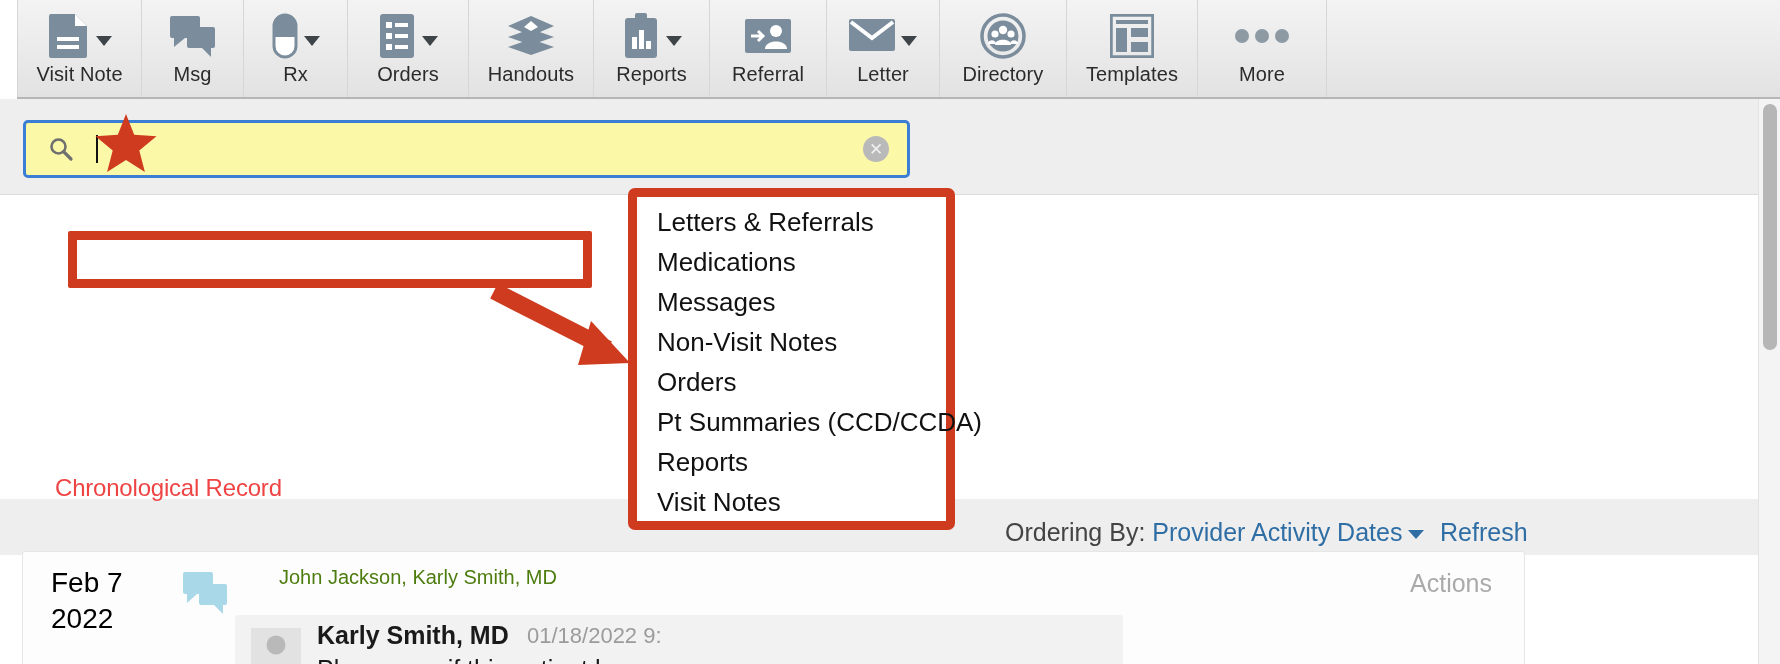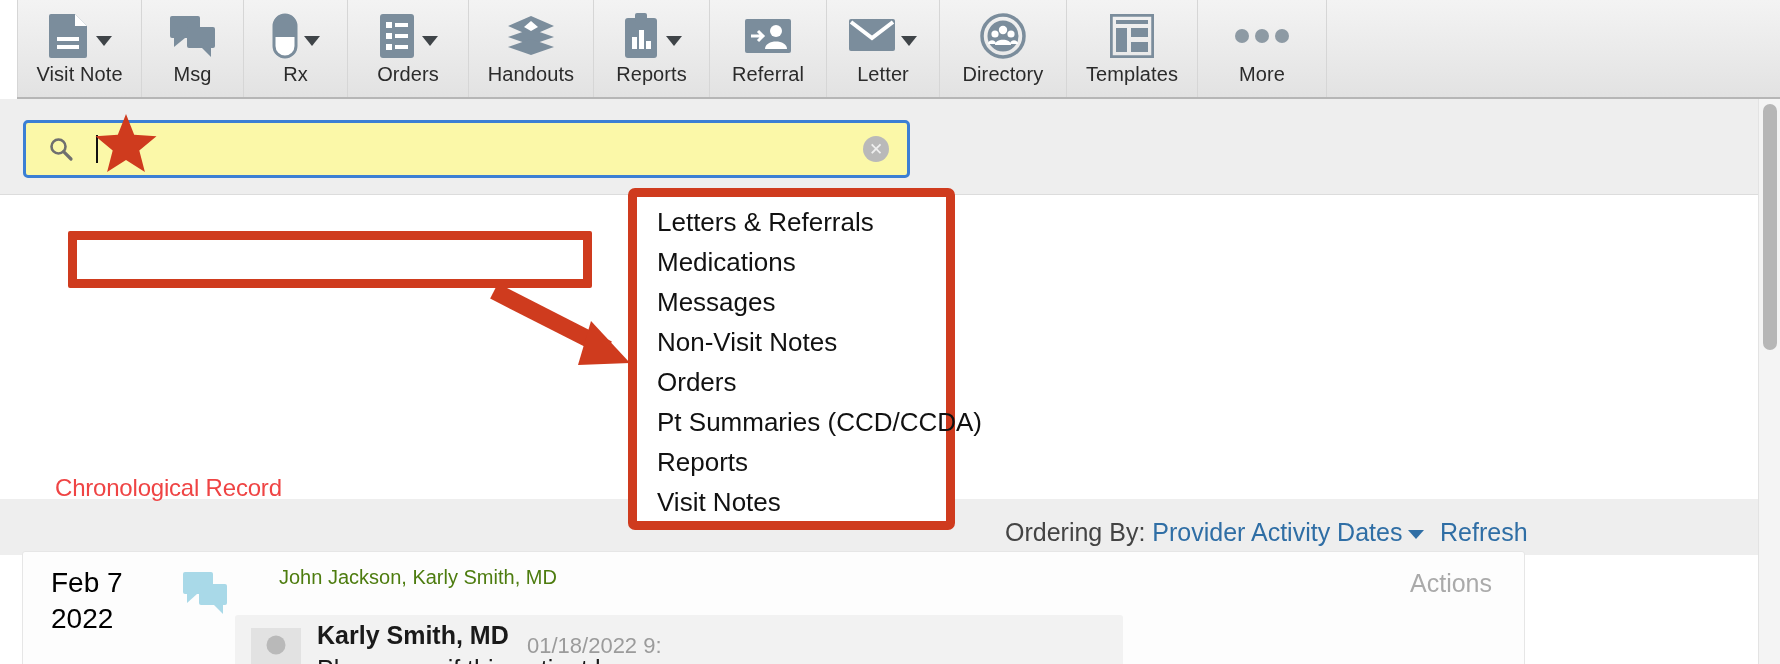--- a/index.html
+++ b/index.html
@@ -154,21 +154,21 @@
   .avatar {
     position: absolute; left: 16px; top: 13px; width: 50px; height: 50px;
     background: #e2e2e2; overflow: hidden;
   }
   .msg-author {
     position: absolute; left: 82px; top: 6px;
     font-size: 25px; font-weight: bold; color: #1a1a1a; white-space: nowrap;
   }
   .msg-time {
     position: absolute; left: 292px; top: 8px;
-    font-size: 22px; color: #9b9b9b; white-space: nowrap; margin-top: 10px;
+    font-size: 22px; color: #9b9b9b; white-space: nowrap;
   }
   .msg-text {
     position: absolute; left: 82px; top: 40px;
     font-size: 25px; color: #1a1a1a; white-space: nowrap;
   }
 
   
   .filter-pop {
     position: absolute; left: 75px; top: 183px;
     width: 515px; height: 100px;

